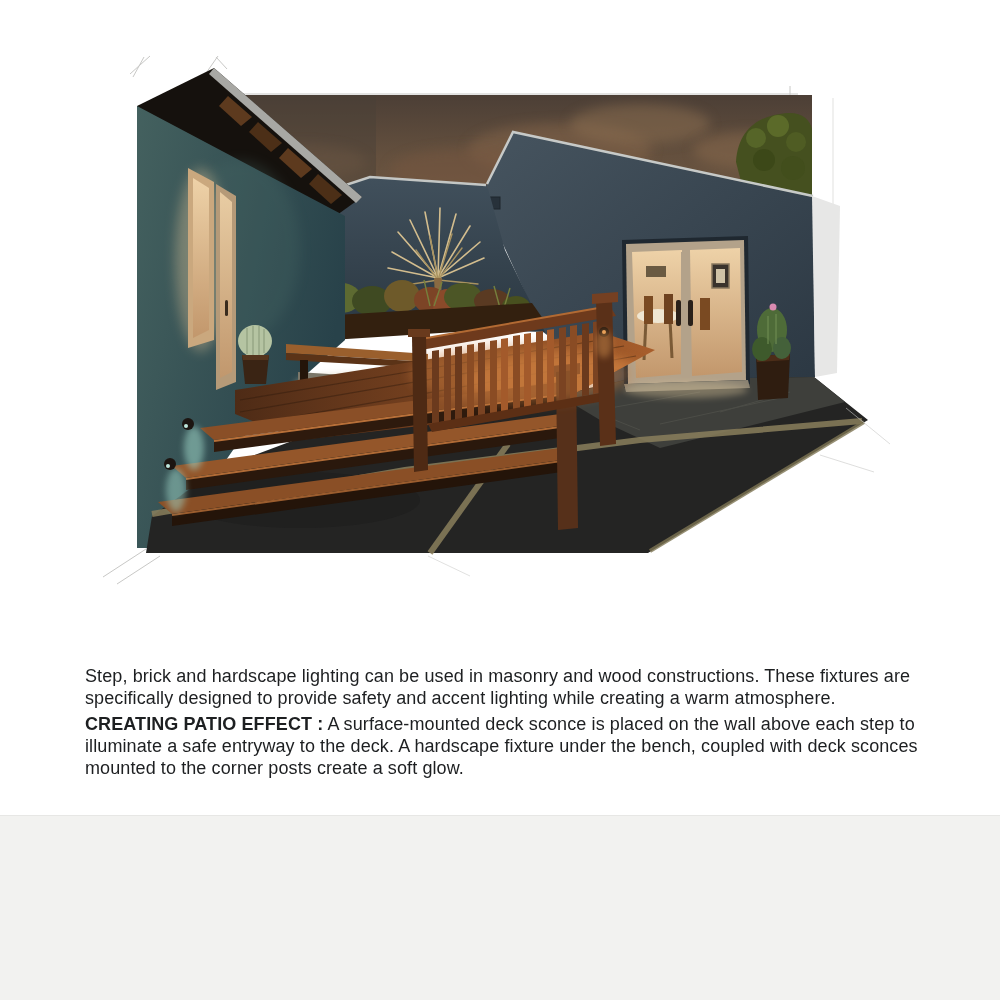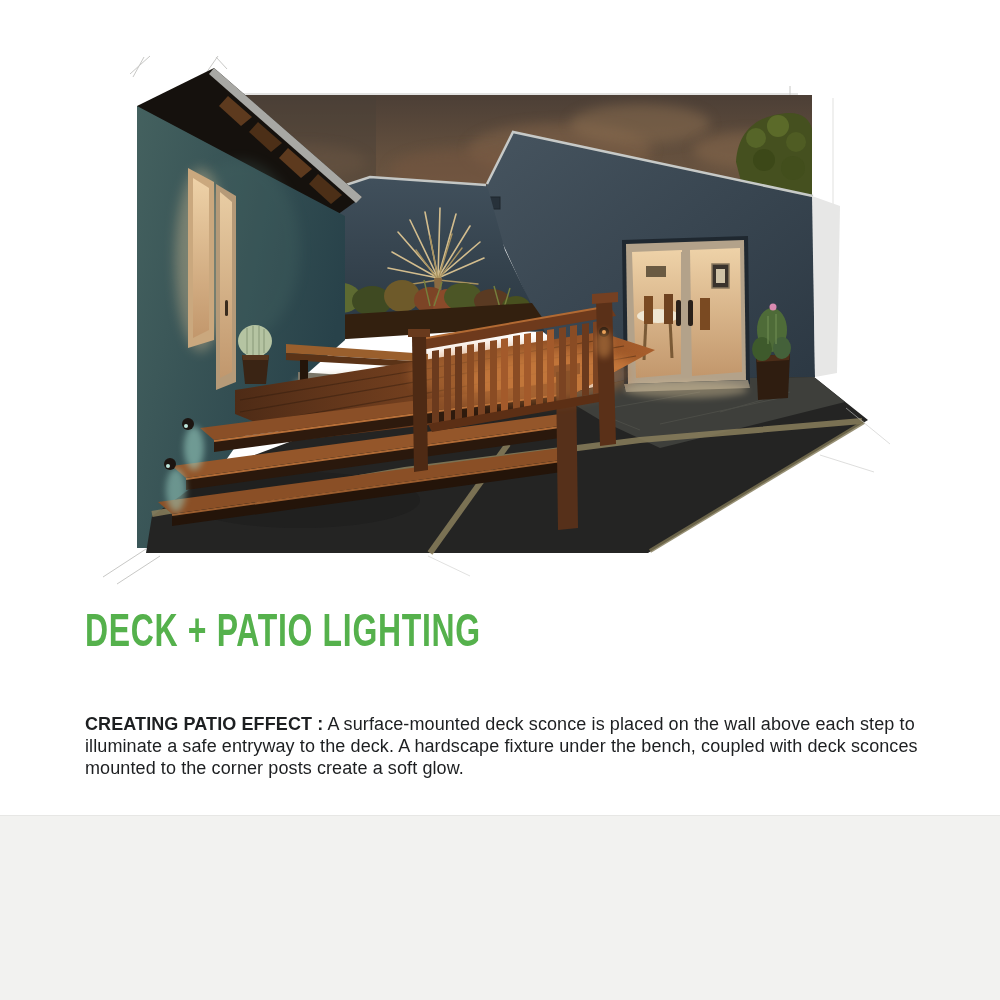--- a/index.html
+++ b/index.html
@@ -320,22 +320,22 @@
 
     <g stroke="#c8c8c6" stroke-width="1" fill="none">
       <path d="M103,577 L146,549"></path>
         <path d="M117,584 L160,556"></path>
       <path d="M428,556 L470,576" opacity=".55"></path>
       <path d="M846,408 L890,444" opacity=".6"></path>
         <path d="M820,455 L874,472" opacity=".6"></path>
     </g>
   </svg>
 
-  <h1 class="headline"><span class="cond">DECK + PATIO LIGHTING</span></h1>
-
+
+  <p class="para p1">Step, brick and hardscape lighting can be used in masonry and wood constructions. These fixtures are specifically designed to provide safety and accent lighting while creating a warm atmosphere.</p>
 
   <p class="para p2"><span class="b">CREATING PATIO EFFECT :</span> <span>A surface-mounted deck sconce is placed on the wall above each step to illuminate a safe entryway to the deck. A hardscape fixture under the bench, coupled with deck sconces mounted to the corner posts create a soft glow.</span></p>
 
   <div class="footer-band">
     
     
   </div>
 
 </div>
 

